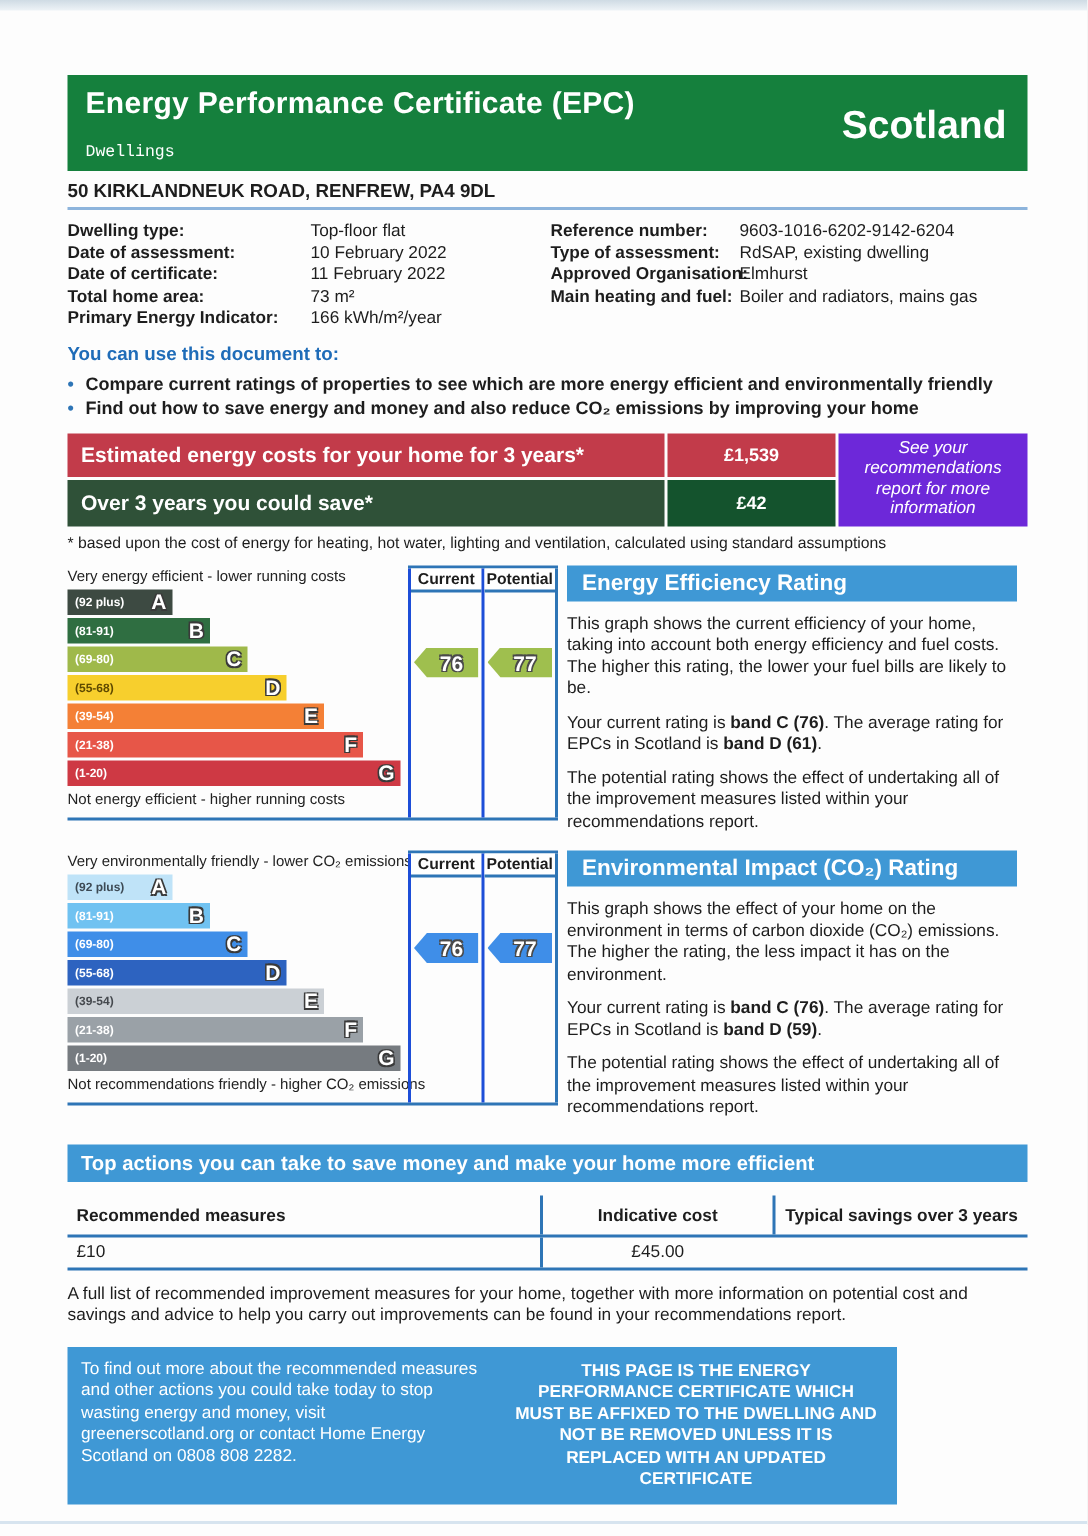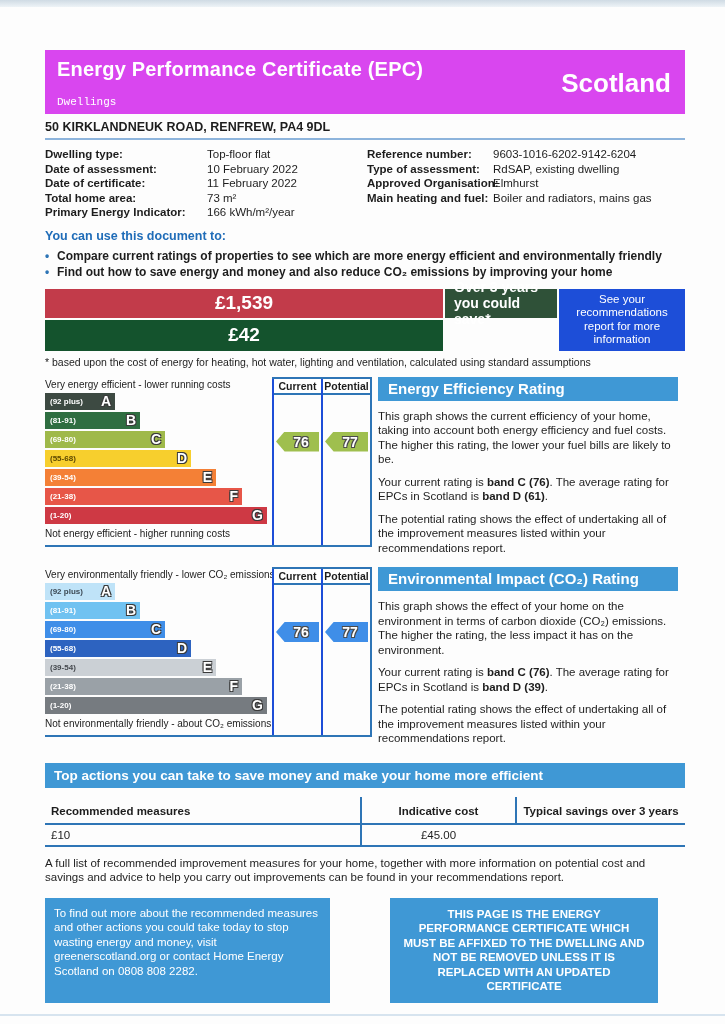--- a/index.html
+++ b/index.html
@@ -31,21 +31,21 @@
   .dvals .wrap { white-space:normal; }
 
   .usage-heading { margin-top:9px; font-size:12.5px; font-weight:bold; color:#1f6cb8; }
   .bullets { margin-top:5px; }
   .bullet { display:flex; font-size:12px; font-weight:bold; line-height:16px; }
   .bullet .dot { color:#2e75b6; width:12px; font-size:12px; }
 
   
   .costs { margin-top:9px; display:grid; grid-template-columns:1fr 112px 126px; grid-template-rows:29px 31px; gap:2px; }
   .cost-label { color:#fff; font-weight:bold; font-size:14px; display:flex; align-items:center; padding-left:9px; }
-  .cost-value { color:#fff; font-weight:bold; font-size:19px; display:flex; align-items:center; justify-content:center; }
+  .cost-value { color:#fff; font-weight:bold; font-size:12px; display:flex; align-items:center; justify-content:center; }
   .info-box { grid-row:1 / span 2; grid-column:3; color:#fff; font-size:11.5px; line-height:13.5px; text-align:center; display:flex; align-items:center; justify-content:center; padding:2px 6px; }
   .footnote { margin-top:5px; font-size:10.5px; }
 
   
   .rate-section { margin-top:9px; display:flex; }
   .rate-section.co2 { margin-top:12px; }
   .chart { position:relative; width:327px; height:170px; border-bottom:2px solid #2e75b6; flex:none; }
   .chart-top-label, .chart-bot-label { font-size:10px; height:16px; line-height:15px; color:#222; }
   .bands { width:227px; }
   .band { height:17px; margin-bottom:2px; position:relative; display:flex; align-items:center; padding-left:5px; }
@@ -73,31 +73,31 @@
   .mrow { display:grid; grid-template-columns:1fr 155px 170px; border-bottom:2px solid #2e75b6; }
   .mrow > div { padding:4px 6px; }
   .mrow > div:nth-child(2), .mrow > div:nth-child(3) { border-left:2px solid #2e75b6; text-align:center; }
   .mhead > div { font-size:11.5px; font-weight:bold; padding-top:8px; padding-bottom:6px; }
   .mdata > div { font-size:11.5px; }
   .full-note { margin-top:9px; font-size:11.5px; line-height:14.5px; }
 
   
   .fboxes { margin-top:13px; display:flex; }
   .fbox-info { width:285px; color:#fff; font-size:11.5px; line-height:14.5px; padding:8px 9px; }
-  .fbox-notice { margin-left:60px; width:268px; color:#fff; font-size:11.5px; line-height:14.5px; font-weight:bold; text-align:center; padding:9px 12px; align-self:flex-start; }
+  .fbox-notice { width:268px; color:#fff; font-size:11.5px; line-height:14.5px; font-weight:bold; text-align:center; padding:9px 12px; align-self:flex-start; }
 </style>
 </head>
 <body>
 
 <div class="page">
   <div class="scan-top"></div>
 
   <div class="content">
 
-    <div class="hdr" style="background: #d946ef;">
+    <div class="hdr" style="background: #15803d;">
       <div class="hdr-left">
         <div class="hdr-title">Energy Performance Certificate (EPC)</div>
         <div class="hdr-sub">Dwellings</div>
       </div>
       <div class="hdr-region">Scotland</div>
     </div>
 
     <div class="address">50 KIRKLANDNEUK ROAD, RENFREW, PA4 9DL</div>
     <div class="hairline"></div>
 
@@ -140,22 +140,23 @@
         <span class="dot">•</span>
         <span>Compare current ratings of properties to see which are more energy efficient and environmentally friendly</span>
       </div>
       <div class="bullet">
         <span class="dot">•</span>
         <span>Find out how to save energy and money and also reduce CO₂ emissions by improving your home</span>
       </div>
     </div>
 
     <div class="costs">
+      <div class="cost-label" style="background: rgb(194, 59, 74);">Estimated energy costs for your home for 3 years*</div>
       <div class="cost-value" style="background: rgb(194, 59, 74);">£1,539</div>
-      <div class="info-box" style="background: #1d4ed8;">See your recommendations report for more information</div>
+      <div class="info-box" style="background: #6d28d9; font-style: italic;">See your recommendations report for more information</div>
       <div class="cost-label" style="background: rgb(47, 81, 56);">Over 3 years you could save*</div>
       <div class="cost-value" style="background: #14532d;">£42</div>
     </div>
     <div class="footnote">* based upon the cost of energy for heating, hot water, lighting and ventilation, calculated using standard assumptions</div>
 
     <div class="rate-section">
       <div class="chart">
         <div class="chart-top-label">Very energy efficient - lower running costs</div>
         <div class="bands">
           <div class="band" style="background: rgb(61, 74, 66); width: 70px;">
@@ -233,36 +234,36 @@
           </div>
           <div class="band" style="background: rgb(154, 161, 167); width: 197px;">
             <span class="range" style="color: rgb(255, 255, 255);">(21-38)</span>
             <span class="letter">F</span>
           </div>
           <div class="band" style="background: rgb(118, 123, 128); width: 222px;">
             <span class="range" style="color: rgb(255, 255, 255);">(1-20)</span>
             <span class="letter">G</span>
           </div>
         </div>
-        <div class="chart-bot-label">Not environmentally friendly - about CO₂ emissions</div>
+        <div class="chart-bot-label">Not recommendations friendly - higher CO₂ emissions</div>
         <div class="cols">
           <div class="col">
             <div class="col-head">Current</div>
             <div class="arrow" style="background: rgb(63, 142, 232);">76</div>
           </div>
           <div class="col">
             <div class="col-head">Potential</div>
             <div class="arrow" style="background: rgb(63, 142, 232);">77</div>
           </div>
         </div>
       </div>
       <div class="panel">
         <div class="panel-title" style="background: rgb(63, 152, 213);">Environmental Impact (CO₂) Rating</div>
         <p>This graph shows the effect of your home on the environment in terms of carbon dioxide (CO₂) emissions. The higher the rating, the less impact it has on the environment.</p>
-        <p><span>Your current rating is </span><span class="b">band C (76)</span><span>. The average rating for EPCs in Scotland is </span><span class="b">band D (39)</span><span>.</span></p>
+        <p><span>Your current rating is </span><span class="b">band C (76)</span><span>. The average rating for EPCs in Scotland is </span><span class="b">band D (59)</span><span>.</span></p>
         <p>The potential rating shows the effect of undertaking all of the improvement measures listed within your recommendations report.</p>
       </div>
     </div>
 
     <div class="actions-bar" style="background: rgb(63, 152, 213);">Top actions you can take to save money and make your home more efficient</div>
     <div class="mtable">
       <div class="mrow mhead">
         <div>Recommended measures</div>
         <div>Indicative cost</div>
         <div>Typical savings over 3 years</div>

